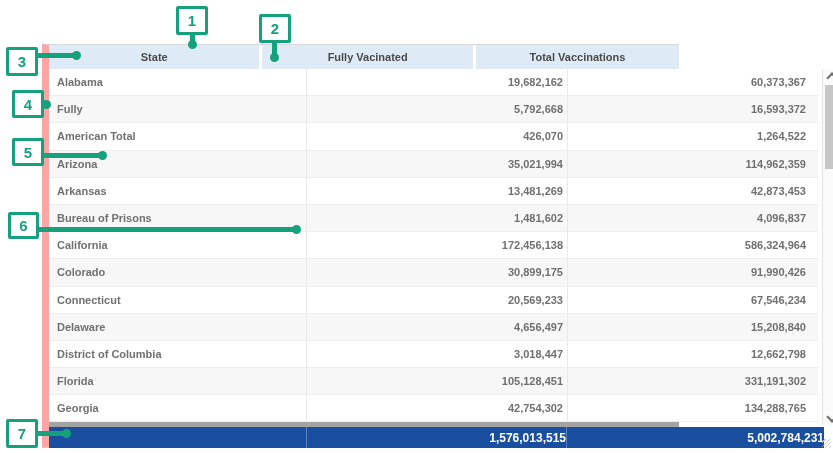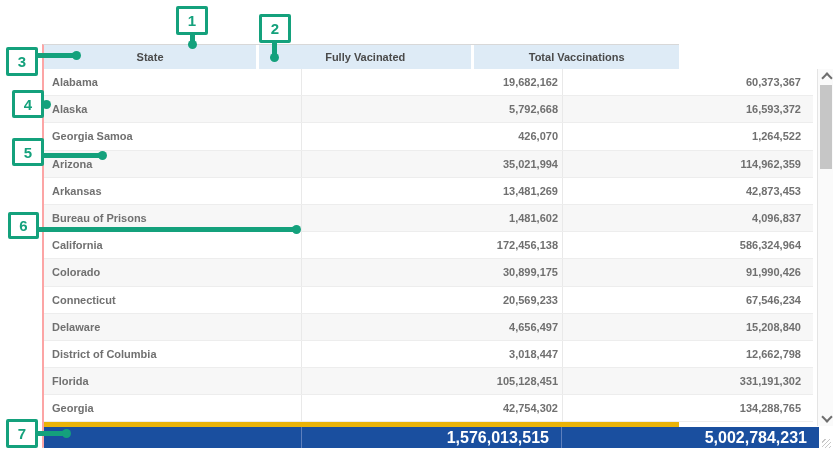--- a/index.html
+++ b/index.html
@@ -1,40 +1,40 @@
 <!DOCTYPE html>
 <html><head>
 <meta charset="utf-8">
 <style>
   html,body{margin:0;padding:0;background:#ffffff;}
   .canvas{position:relative;width:833px;height:453px;background:#ffffff;overflow:hidden;
           font-family:"Liberation Sans", sans-serif;}
 
   
   .table{position:absolute;left:42px;top:44px;width:637px;height:404px;
-         border-top:1px solid #d8d8d8;border-left:2px solid #fca5a5;border-bottom:1px solid #d8d8d8;
-         background:#eab308;box-sizing:border-box;}
+         border-top:1px solid #d8d8d8;border-left:7px solid #fca5a5;border-bottom:1px solid #d8d8d8;
+         background:#a3a3a3;box-sizing:border-box;}
   .thead{display:flex;height:24px;background:#ffffff;}
   .thcell{background:#deebf6;color:#4a4a4a;font-size:11px;font-weight:bold;
           display:flex;align-items:center;justify-content:center;box-sizing:border-box;}
   .th-state{width:257px;margin-right:3px;}
   .th-fully{width:257px;margin-right:3px;}
   .th-total{width:248px;}
 
   .tbody{position:absolute;left:0;top:24px;width:769px;font-weight:bold;}
   .trow{display:flex;height:27.2px;box-sizing:border-box;border-bottom:1px solid #ededed;background:#ffffff;}
   .trow.alt{background:#f7f7f7;}
   .tcell{box-sizing:border-box;font-size:11px;color:#707070;display:flex;align-items:center;}
   .c-state{width:258px;border-right:1px solid #e9e9e9;padding-left:8px;}
   .c-fully{width:261px;border-right:1px solid #e9e9e9;justify-content:flex-end;padding-right:4px;}
   .c-total{width:250px;justify-content:flex-end;padding-right:12px;}
 
   .totals{position:absolute;left:0;top:382px;width:775px;height:21px;background:#1a4f9f;display:flex;}
-  .totcell{box-sizing:border-box;font-size:16px;font-weight:bold;color:#ffffff;
-           display:flex;align-items:center;justify-content:flex-end;padding-right:12px;text-align:right;}
+  .totcell{box-sizing:border-box;font-size:12px;font-weight:bold;color:#ffffff;
+           display:flex;align-items:center;justify-content:flex-end;padding-right:0;text-align:right;}
   .tot-state{width:258px;border-right:1px solid #5d7fbd;}
   .tot-fully{width:260px;border-right:1px solid #5d7fbd;}
   .tot-total{width:257px;}
 
   
   .vscroll{position:absolute;left:773px;top:24px;width:17px;height:357px;background:#fafafa;
            border-left:1px solid #e4e4e4;box-sizing:border-box;}
   .chev{position:absolute;left:5px;width:6px;height:6px;border-left:2px solid #6e6e6e;border-top:2px solid #6e6e6e;}
   .chev-up{top:5px;transform:rotate(45deg);}
   .chev-down{bottom:5px;transform:rotate(-135deg);}
@@ -64,27 +64,27 @@
     </div>
 
     <div class="tbody">
   <div class="trow">
     <div class="tcell c-state">Alabama</div>
     <div class="tcell c-fully">19,682,162</div>
     <div class="tcell c-total">60,373,367</div>
   </div>
 
   <div class="trow alt">
-    <div class="tcell c-state">Alaska</div>
+    <div class="tcell c-state">Fully</div>
     <div class="tcell c-fully">5,792,668</div>
     <div class="tcell c-total">16,593,372</div>
   </div>
 
   <div class="trow">
-    <div class="tcell c-state">Georgia Samoa</div>
+    <div class="tcell c-state">American Total</div>
     <div class="tcell c-fully">426,070</div>
     <div class="tcell c-total">1,264,522</div>
   </div>
 
   <div class="trow alt">
     <div class="tcell c-state">Arizona</div>
     <div class="tcell c-fully">35,021,994</div>
     <div class="tcell c-total">114,962,359</div>
   </div>
 

